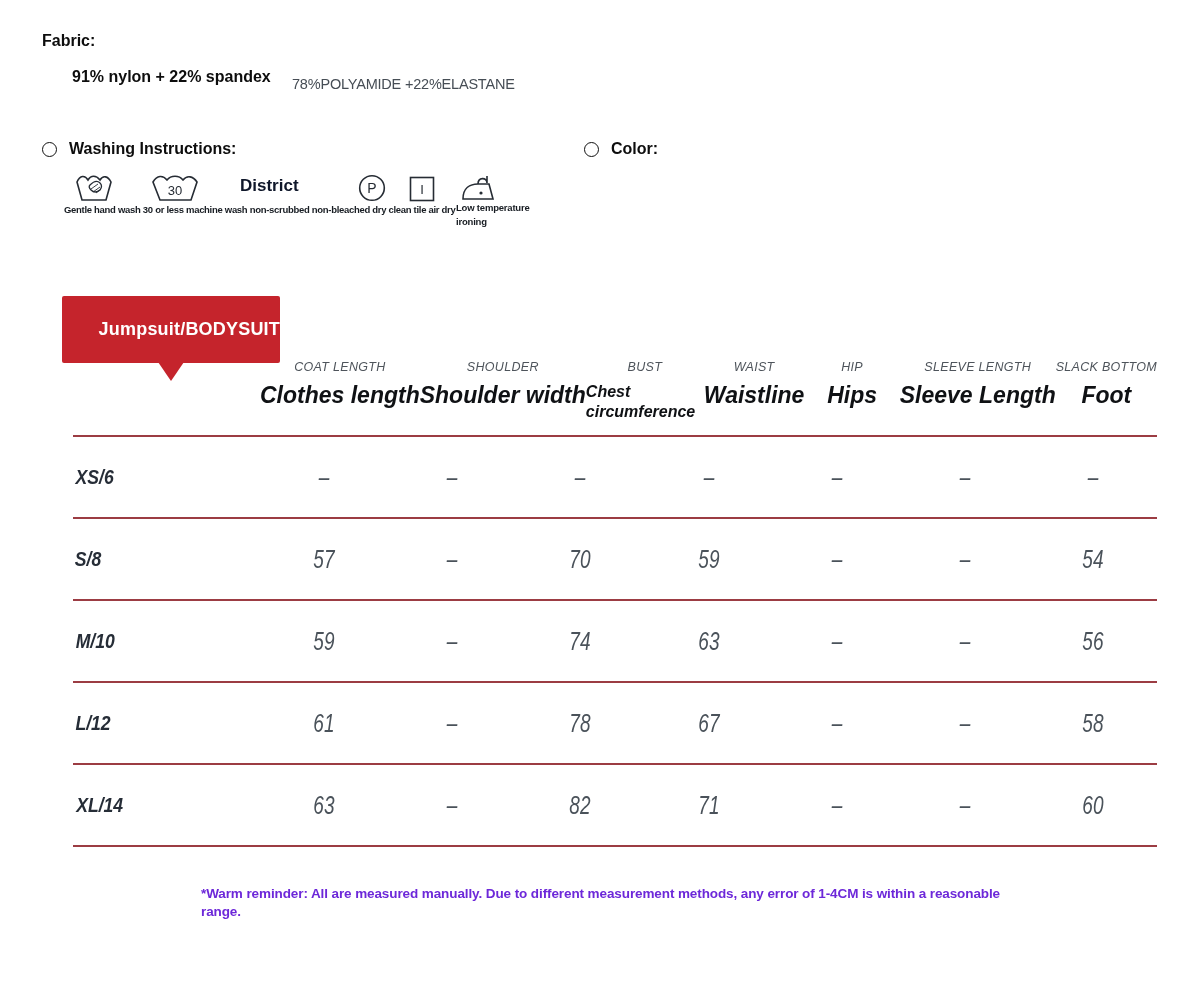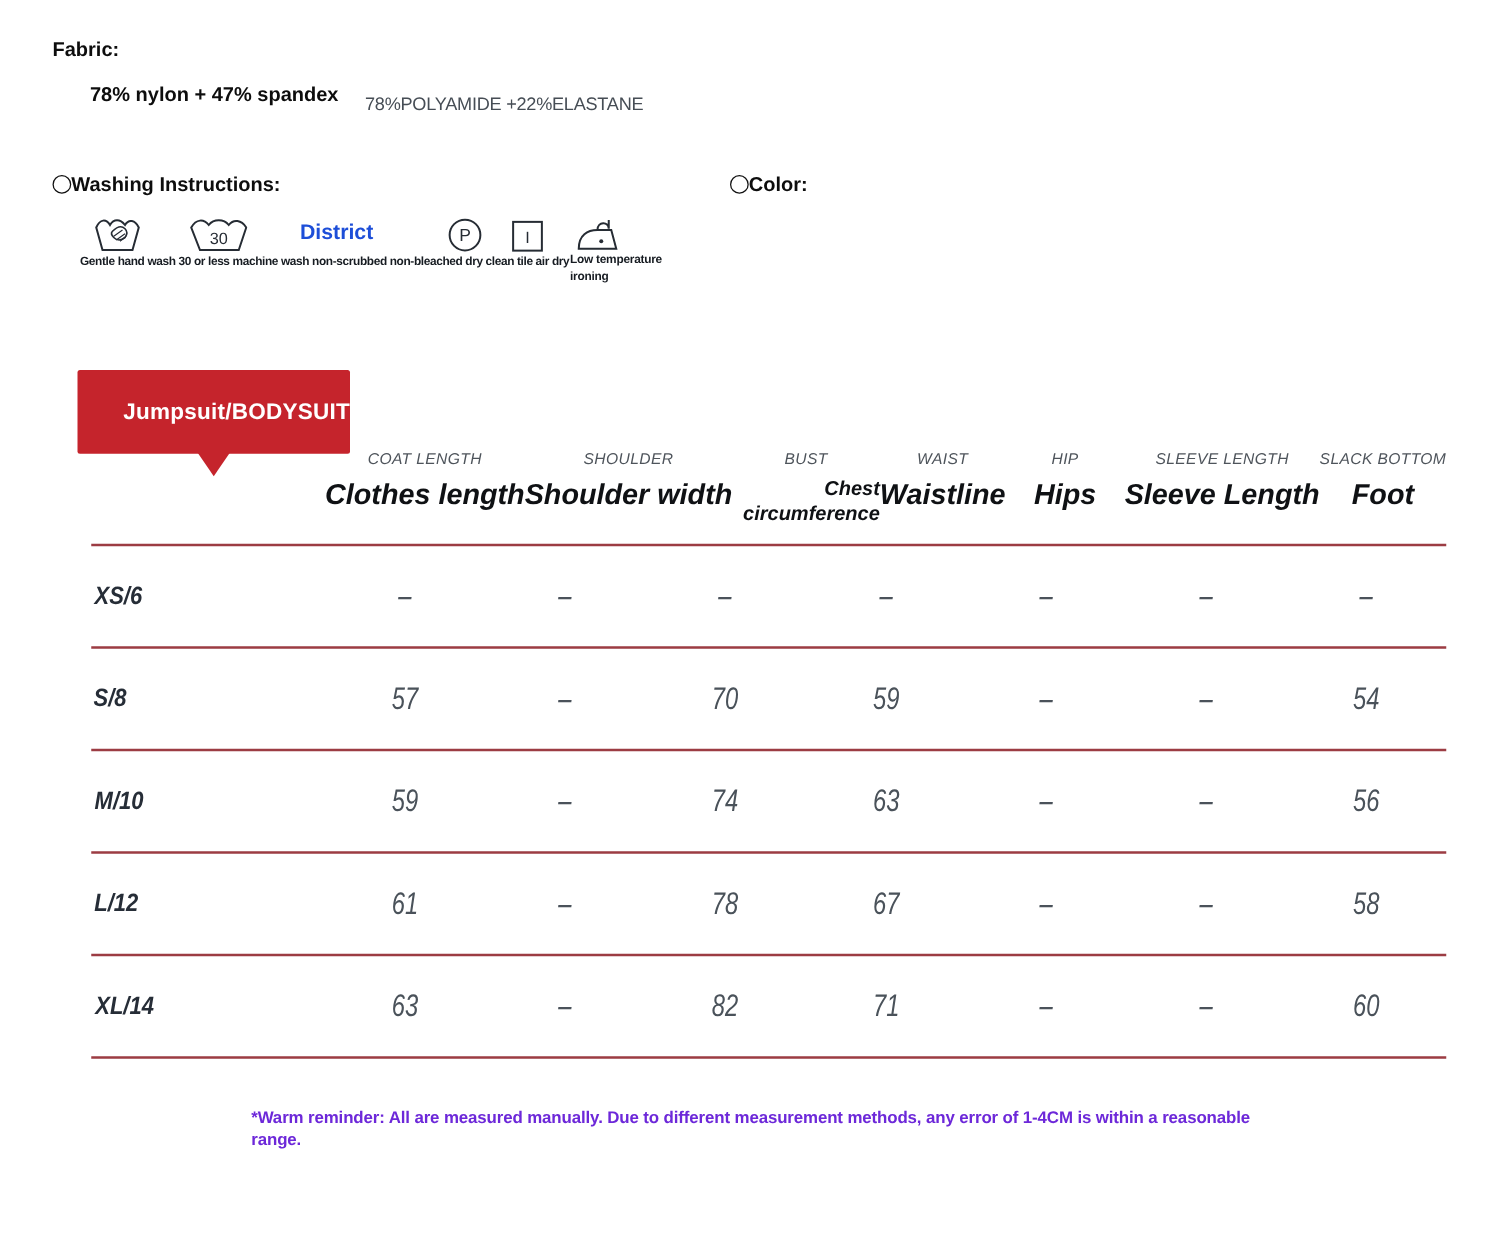--- a/index.html
+++ b/index.html
@@ -5,32 +5,32 @@
   * { margin:0; padding:0; box-sizing:border-box; }
   html,body { background:#fff; }
   .page {
     position:relative; width:1200px; height:920px; background:#ffffff;
     font-family:"Liberation Sans", sans-serif; color:#111; overflow:hidden;
   }
   .abs { position:absolute; }
 
   
   .h-bold { font-weight:bold; font-size:16px; color:#0d0d0d; }
-  .bullet-head { display:inline-flex; gap:0; }
+  .bullet-head { display:inline-flex; align-items:center; gap:12px; }
   .circle-bullet {
     width:15px; height:15px; border:1.7px solid #111; border-radius:50%;
     display:inline-block; flex:0 0 auto;
   }
   .fabric-en { font-weight:bold; font-size:16px; color:#0d0d0d; }
   .fabric-intl { font-size:14.5px; color:#464d55; letter-spacing:-0.2px; }
 
   
   .wicon svg { display:block; }
   .wicon { color:#2a313a; }
-  .district { font-weight:bold; font-size:17px; color:#1d4ed8; }
+  .district { font-weight:bold; font-size:17px; color:#0f172a; }
   .tiny-caption {
     font-size:9.5px; font-weight:bold; color:#171c22; letter-spacing:-0.3px;
     white-space:nowrap;
   }
   .iron-caption {
     font-size:9.5px; font-weight:bold; color:#171c22; letter-spacing:-0.2px;
     width:96px; line-height:1.45;
   }
   svg text { font-family:"Liberation Sans", sans-serif; }
 
@@ -53,21 +53,21 @@
   .size-table { left:73px; top:357px; width:1084px;font-style:italic; }
   .thead { display:flex; height:78px; }
   .th-spacer { width:187px; flex:0 0 auto; }
   .th { flex:1 1 0; text-align:center; padding-top:3px; }
   .th .en {
     font-size:12.5px; color:#4e545b; letter-spacing:0.3px; margin-bottom:8px;
     white-space:nowrap;
   }
   .th .lbl { font-weight:bold; font-size:23px; color:#0f1114; white-space:nowrap; }
   .th.wrap .lbl {
-    display:inline-block; width:118px; text-align:right; white-space:normal;
+    display:inline-block; width:118px; text-align:left; white-space:normal;
     line-height:1.25; font-size:16px;
   }
   .tbody { border-top:2px solid #9c3c43; }
   .tr {
     display:flex; height:82px; align-items:center;
     border-bottom:2px solid #9c3c43;
   }
   .td-size {
     width:187px; flex:0 0 auto; 
     font-weight:bold; font-size:20px; color:#262d37;
@@ -82,21 +82,21 @@
     font-weight:bold; font-size:13.5px; color:#6d28d9; line-height:1.34;
     letter-spacing:-0.1px;
   }
 </style>
 </head>
 <body>
 
 <div class="page">
 
   <div class="abs h-bold" style="left:42px; top:32px;">Fabric:</div>
-  <div class="abs fabric-en" style="left:72px; top:68px;">78% nylon + 47% spandex</div>
+  <div class="abs fabric-en" style="left:72px; top:68px;">91% nylon + 22% spandex</div>
   <div class="abs fabric-intl" style="left:292px; top:76px;">78%POLYAMIDE +22%ELASTANE</div>
 
   <div class="abs bullet-head" style="left:42px; top:140px;">
     <span class="circle-bullet"></span>
     <span class="h-bold">Washing Instructions:</span>
   </div>
 
   <div class="abs wicon" style="left:76px; top:172px;">
     <svg width="36" height="30" viewBox="0 0 36 30" fill="none" stroke="#262c34" stroke-width="1.6">
       <path d="M1,10 C4,3 9,3 12,8 C15,3 20,3 24,8 C27,3 32,4 35,10 L30,28 L6,28 Z"></path>

